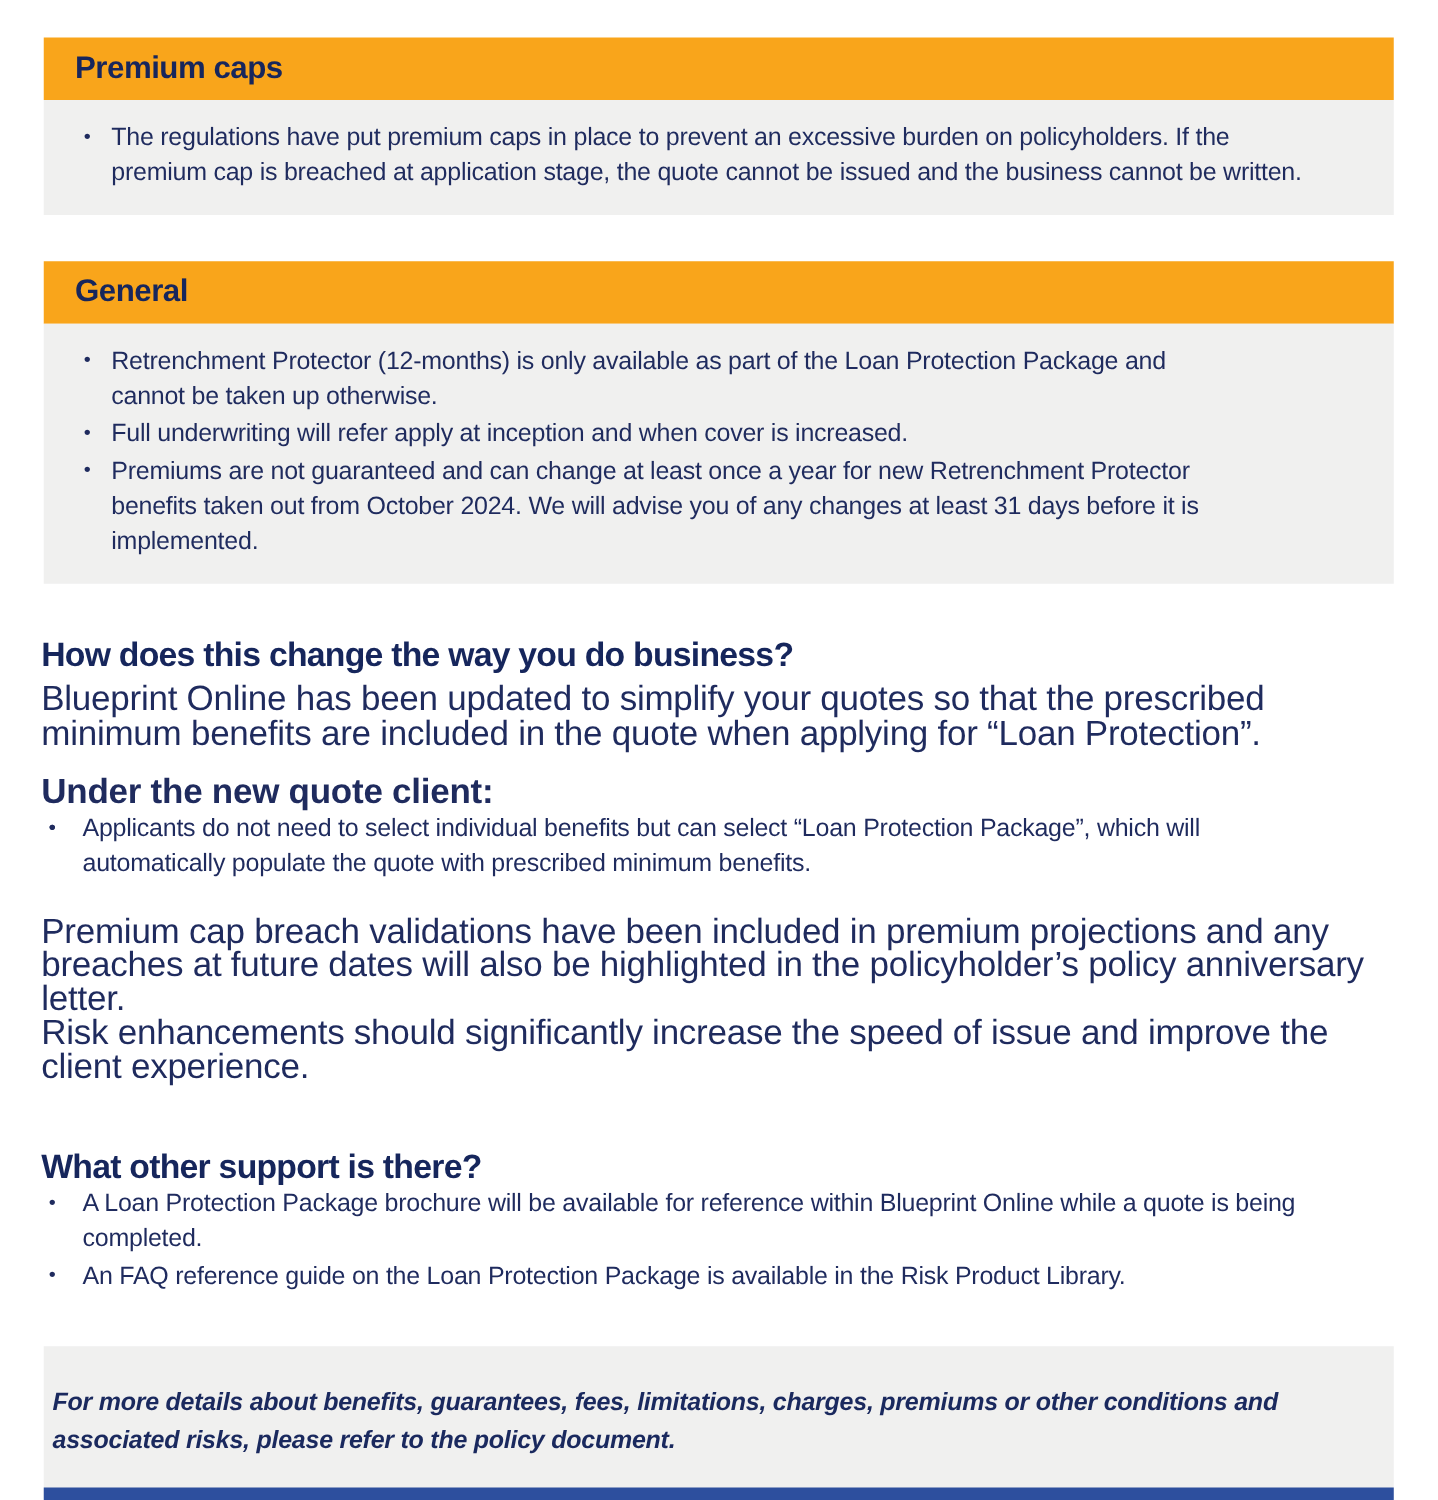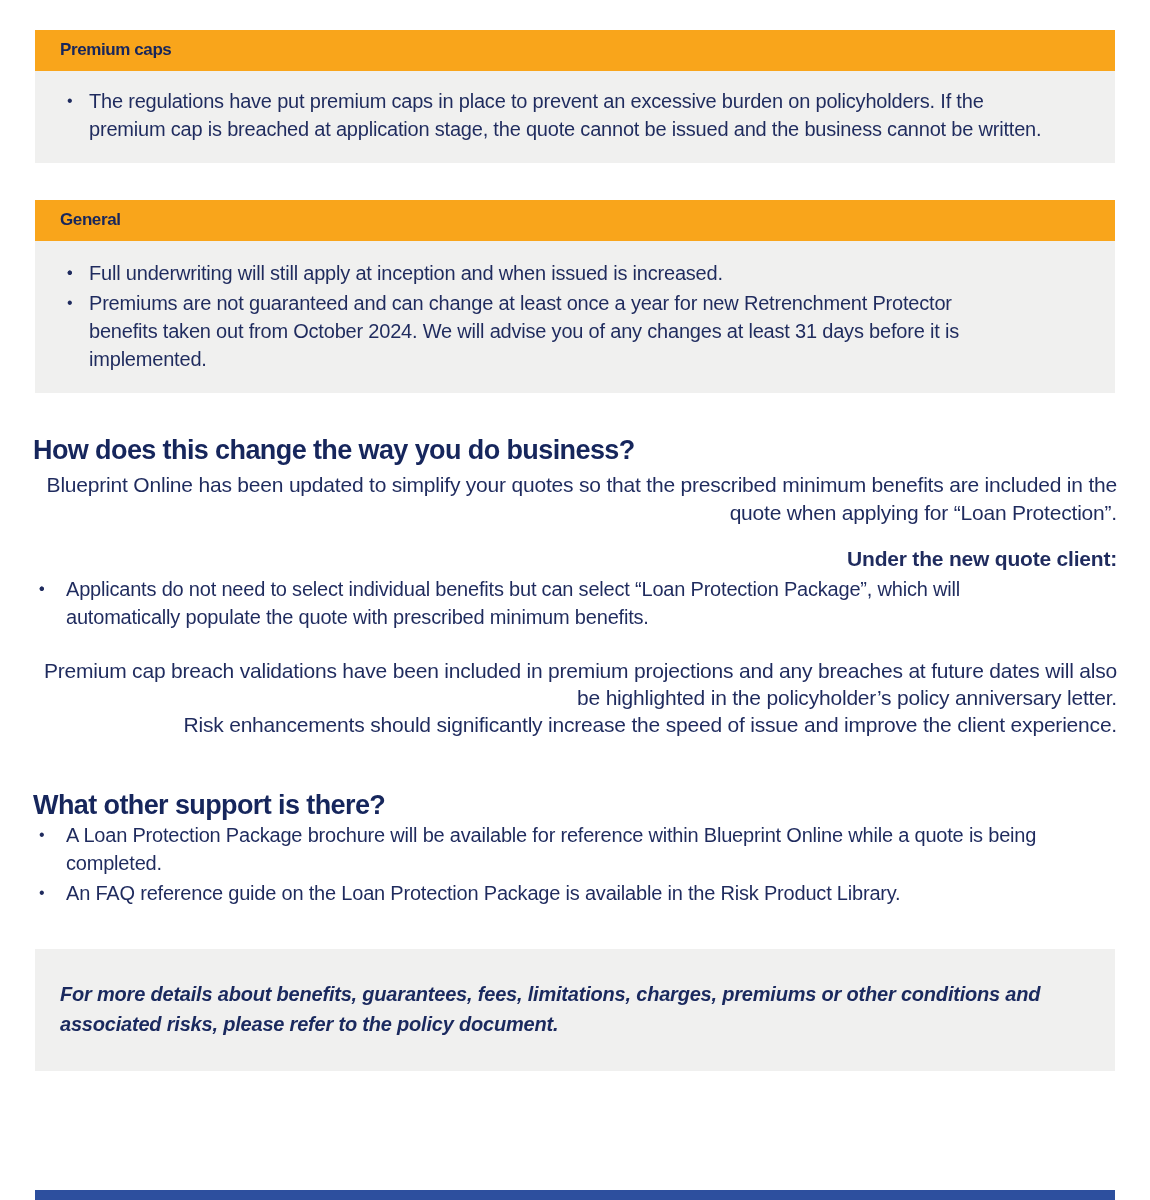--- a/index.html
+++ b/index.html
@@ -11,21 +11,21 @@
     font-family:"Liberation Sans","DejaVu Sans",sans-serif;
     color:#1f2b5e;
     letter-spacing:-0.2px;
     box-sizing:border-box;
   }
   
   .banner{margin:0 35px;}
   .banner-header{
     background:#F9A51B;
     color:#17265c;
-    font-size:17px;
+    font-size:25px;
     font-weight:700;
     padding:10px 25px 11px 25px;
     letter-spacing:-0.4px;
   }
   .banner-body{
     background:#F0F0EF;
     padding:16px 30px 18px 30px;
   }
   .mt30{margin-top:30px;}
   .mt37{margin-top:37px;}
@@ -55,34 +55,33 @@
     margin:0;
     font-size:27px;
     font-weight:700;
     color:#16265c;
     letter-spacing:-0.6px;
   }
   .h1-gap{margin-top:42px;}
   .h2-gap{margin-top:52px;}
   .content p{
     margin:0;
-    font-size:21px;
+    font-size:28px;
     line-height:28px;
-    text-align:right;
   }
   .intro{margin-top:5px !important;max-width:1085px;}
   .subheading{margin-top:18px !important;font-weight:700;}
   .para-block{margin-top:26px;}
   .para-block p{line-height:27px;}
   .support-bullets{margin-top:4px;}
   
   .footer-note{
     margin:42px 35px 0 35px;
     background:#F0F0EF;
-    padding:30px 30px 32px 25px;
+    padding:30px 30px 32px 7px;
   }
   .footer-note p{
     margin:0;
     font-size:20px;
     line-height:30px;
     font-weight:700;
     font-style:italic;
     color:#1a295e;
     letter-spacing:-0.2px;
   }
@@ -115,24 +114,25 @@
   </section>
 
   <section class="banner mt37">
     <div class="banner-header">
       <span>General</span>
     </div>
     <div class="banner-body">
       <ul class="bullets">
         <li>
           <span class="dot">•</span>
+          <span class="w900">Retrenchment Protector (12-months) is only available as part of the Loan Protection Package and cannot be taken up otherwise.</span>
         </li>
         <li>
           <span class="dot">•</span>
-          <span>Full underwriting will still apply at inception and when issued is increased.</span>
+          <span>Full underwriting will refer apply at inception and when cover is increased.</span>
         </li>
         <li>
           <span class="dot">•</span>
           <span class="w900">Premiums are not guaranteed and can change at least once a year for new Retrenchment Protector benefits taken out from October 2024. We will advise you of any changes at least 31 days before it is implemented.</span>
         </li>
       </ul>
     </div>
   </section>
 
   <section class="content">

